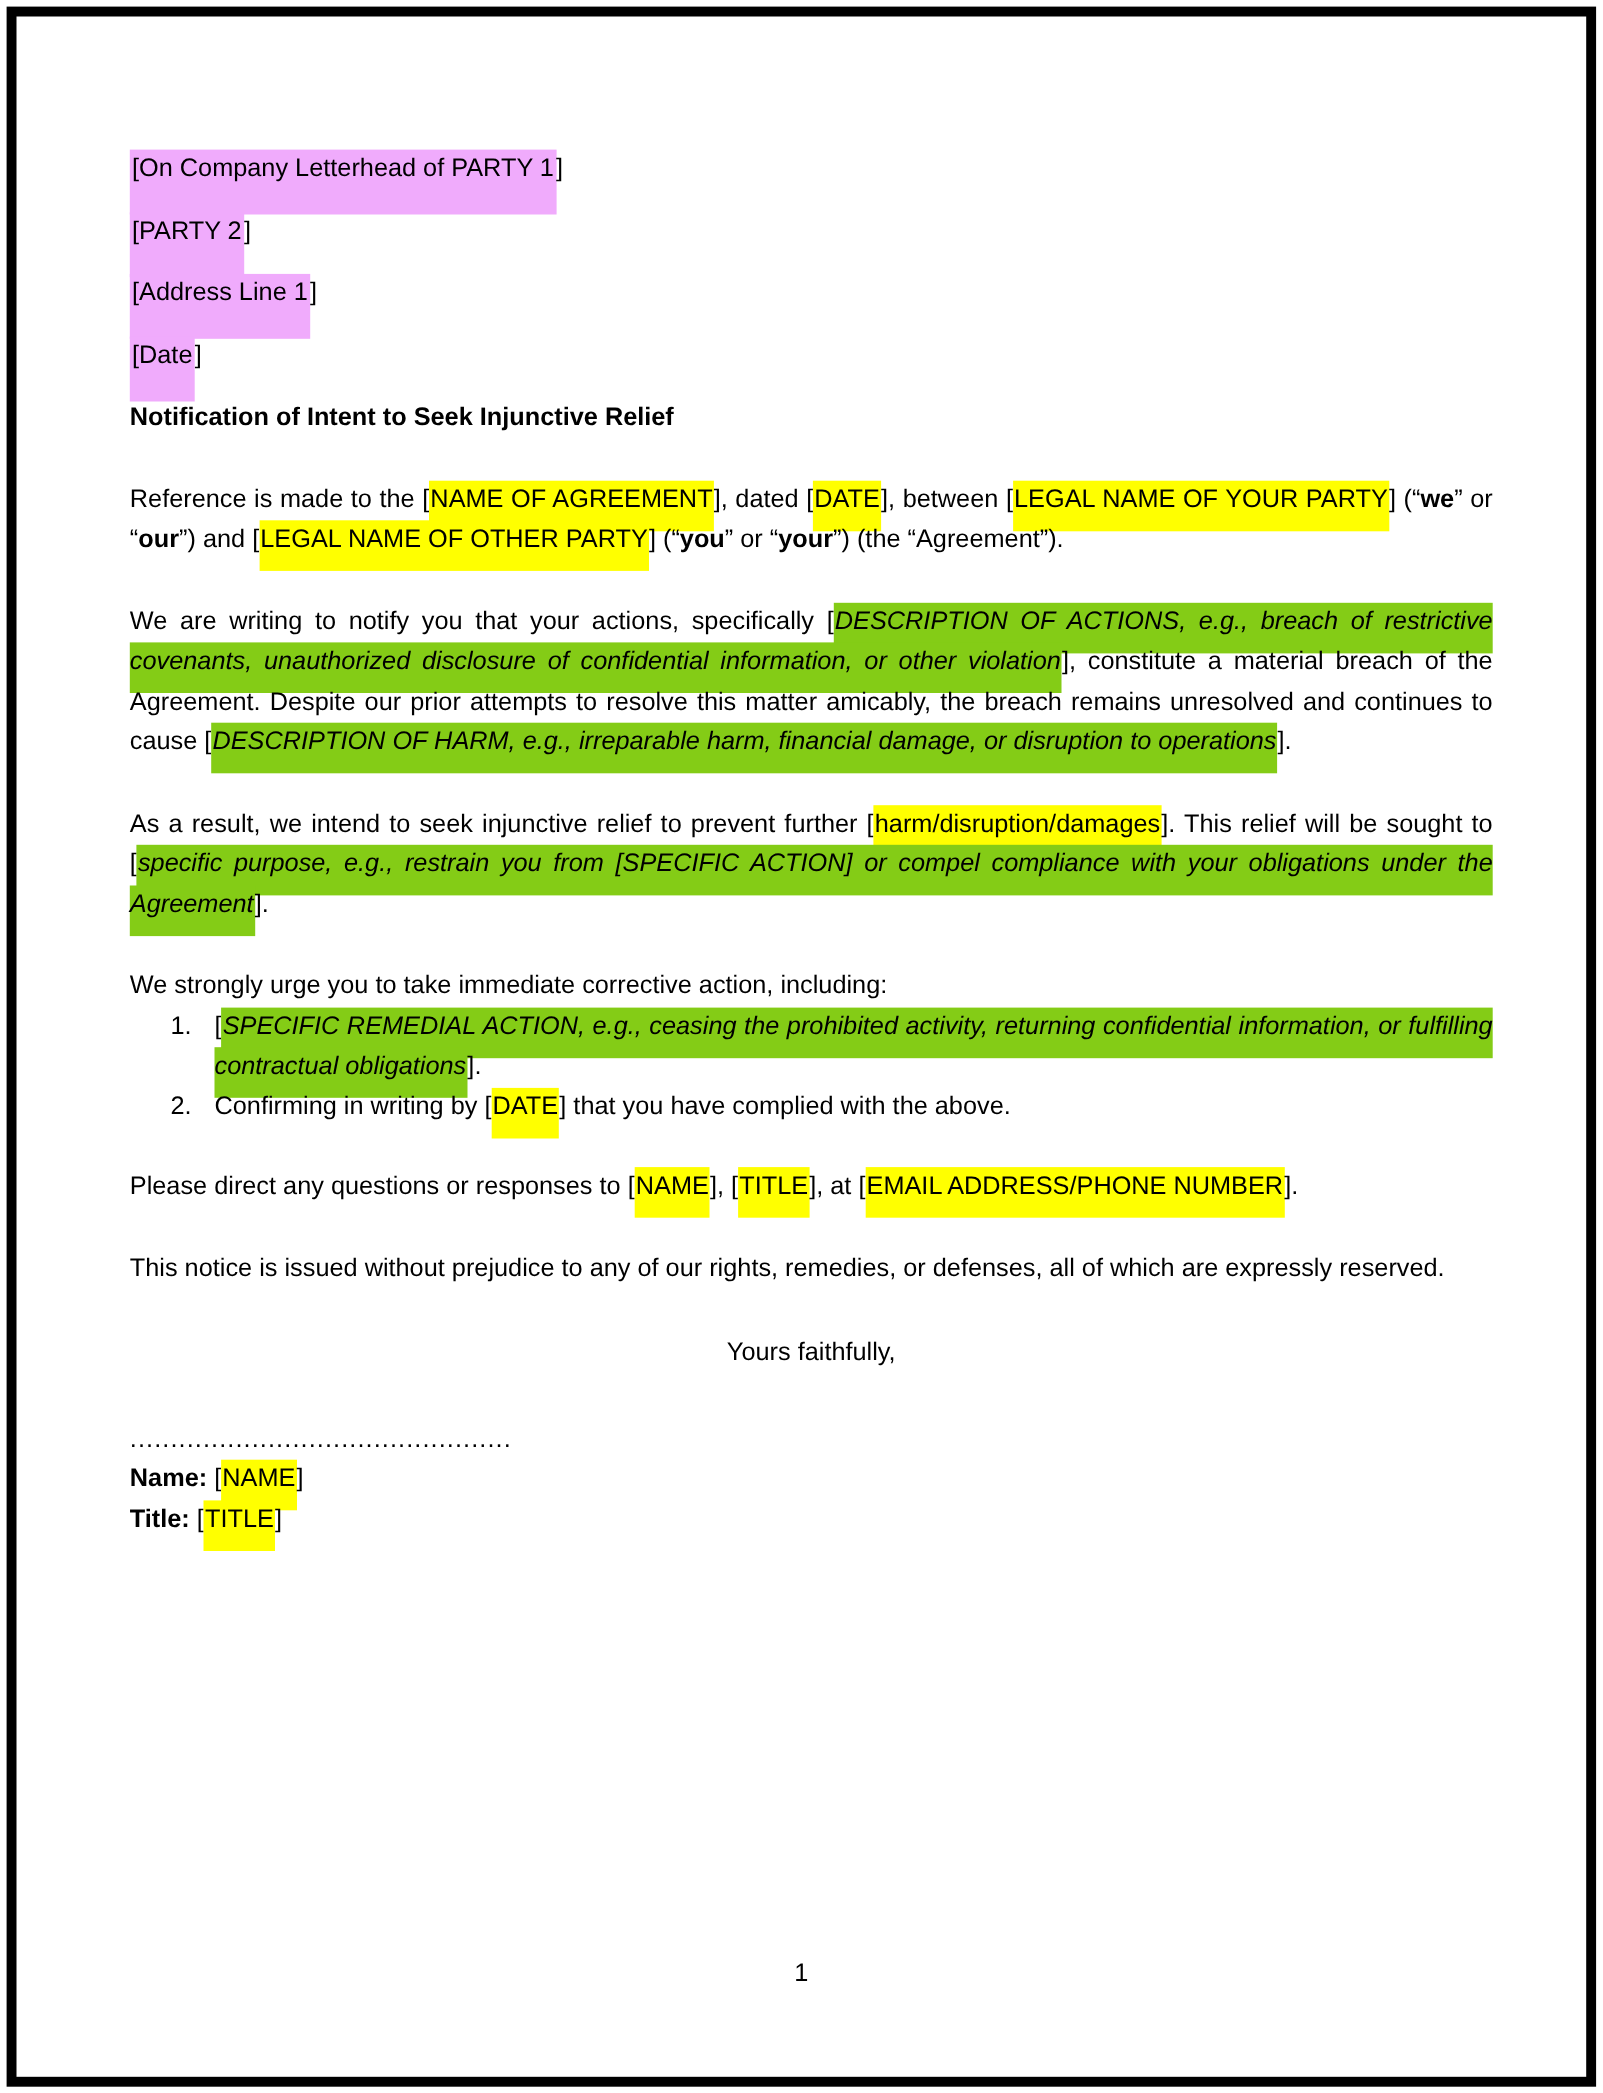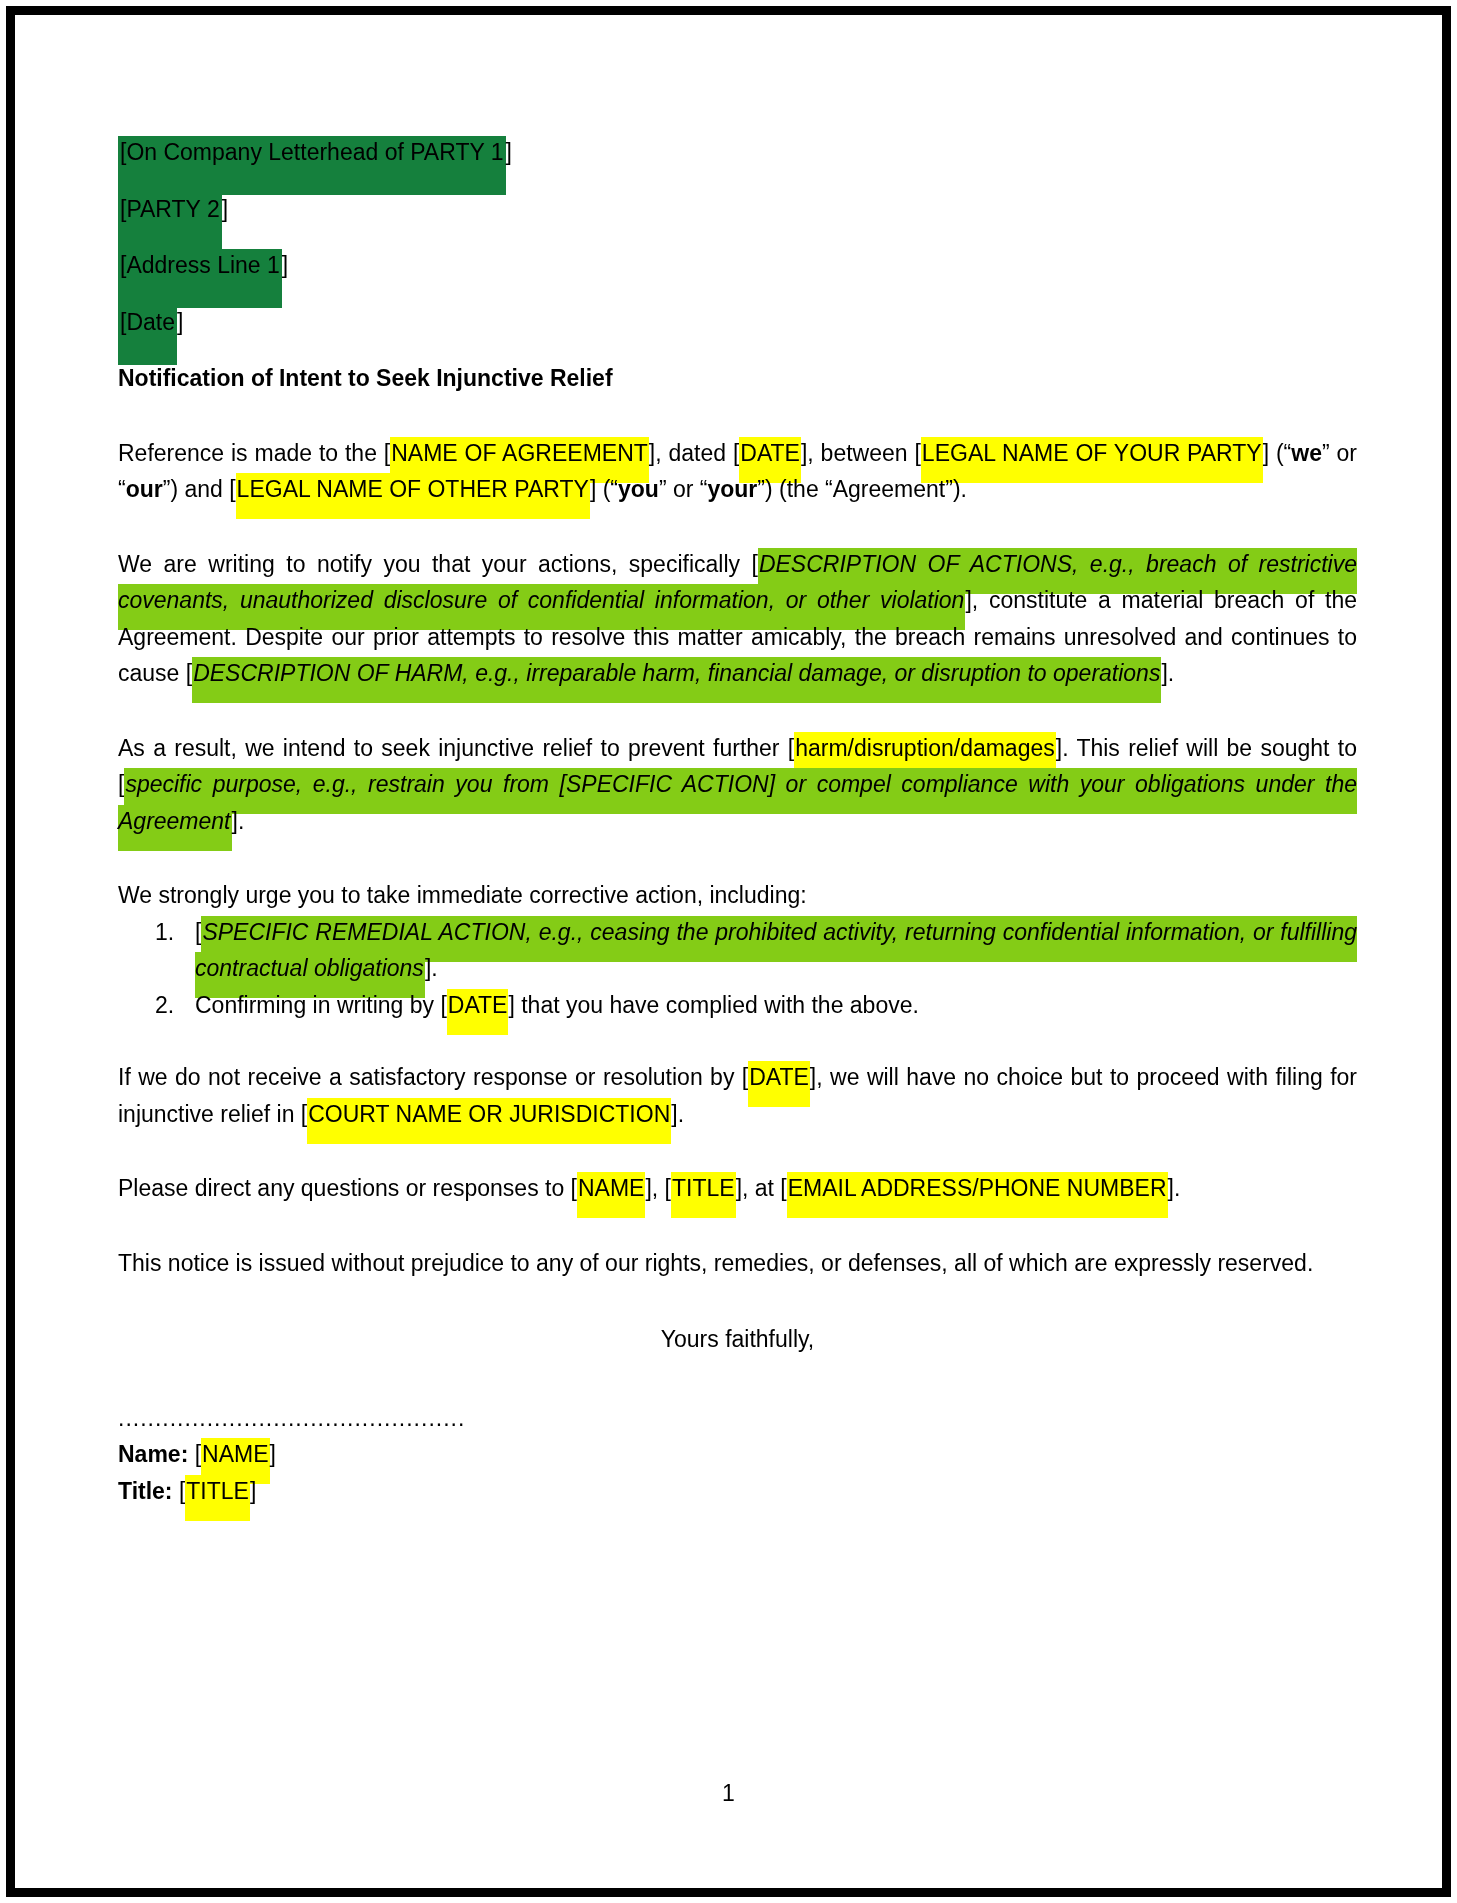--- a/index.html
+++ b/index.html
@@ -24,21 +24,21 @@
     line-height:36.5px;
   }
   p{margin:0 0 38px 0;text-align:justify;}
   p.hdr{margin:0 0 20px 0;text-align:left;}
   p.subject{font-weight:bold;text-align:left;}
   p.salutation{text-align:left;}
   p.no-gap{margin-bottom:0;text-align:left;}
   
   .h{background:#ffff00;padding:3px 1px 17px 1px;}
   .hi{background:#84cc16;padding:3px 1px 17px 1px;font-style:italic;}
-  .hh{background:#15803d;padding:3px 2px 30px 2px;}
+  .hh{background:#f0abfc;padding:3px 2px 30px 2px;}
   .b{font-weight:bold;}
   
   .list{margin:0 0 36px 0;}
   .li{display:flex;padding-left:37px;}
   .num{flex:0 0 40px;}
   .li-body{flex:1;text-align:justify;}
   .li-plain .li-body{text-align:left;}
   p.reservation{margin-bottom:40px;}
   p.closing{margin-bottom:42px;text-align:center;}
   .dots{letter-spacing:1px;text-align:left;margin:0;line-height:36.5px;}
@@ -75,21 +75,20 @@
     <div class="li">
       <span class="num">1.</span>
       <div class="li-body"><span>[</span><span class="hi">SPECIFIC REMEDIAL ACTION, e.g., ceasing the prohibited activity, returning confidential information, or fulfilling contractual obligations</span><span>].</span></div>
     </div>
     <div class="li li-plain">
       <span class="num">2.</span>
       <div class="li-body"><span>Confirming in writing by [</span><span class="h">DATE</span><span>] that you have complied with the above.</span></div>
     </div>
   </div>
 
-  <p><span>If we do not receive a satisfactory response or resolution by [</span><span class="h">DATE</span><span>], we will have no choice but to proceed with filing for injunctive relief in [</span><span class="h">COURT NAME OR JURISDICTION</span><span>].</span></p>
 
   <p><span>Please direct any questions or responses to [</span><span class="h">NAME</span><span>], [</span><span class="h">TITLE</span><span>], at [</span><span class="h">EMAIL ADDRESS/PHONE NUMBER</span><span>].</span></p>
 
   <p class="reservation"><span>This notice is issued without prejudice to any of our rights, remedies, or defenses, all of which are expressly reserved.</span></p>
 
   <p class="closing">Yours faithfully,</p>
 
   <p class="dots">...............................................</p>
   <p class="sig"><span class="b">Name:</span><span> [</span><span class="h">NAME</span><span>]</span></p>
   <p class="sig"><span class="b">Title:</span><span> [</span><span class="h">TITLE</span><span>]</span></p>

